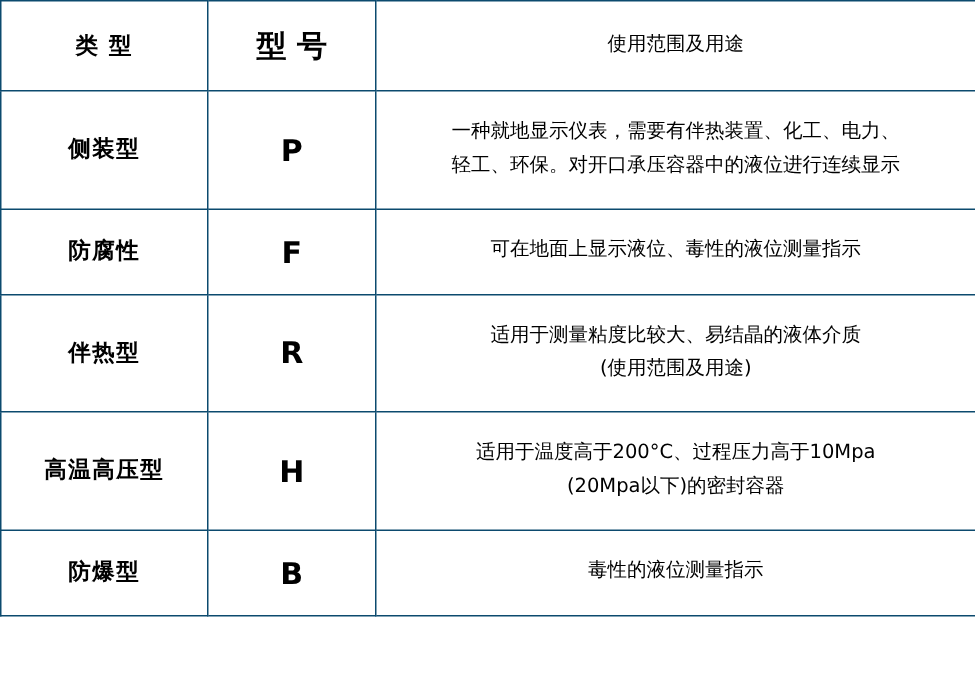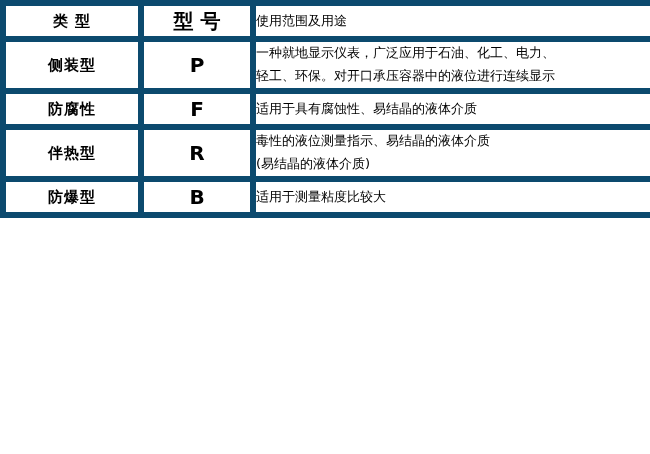--- a/index.html
+++ b/index.html
@@ -17,40 +17,40 @@
   #spec-table {
     width: 650px;
     border-collapse: collapse;
     table-layout: fixed;
   }
   #spec-table col.c-type { width: 138px; }
   #spec-table col.c-model { width: 112px; }
   #spec-table col.c-desc { width: 400px; }
 
   #spec-table td, #spec-table th {
-    border: 6px solid #0c4a6e;
+    border: 1px solid #0c4a6e;
     vertical-align: middle;
-    padding: 0;
+    padding: 16px;
   }
 
   .cell-type {
     font-size: 15px;
     font-weight: bold;
     padding-left: 10px;
     text-align: center;
     letter-spacing: 1px;
   }
   .cell-model {
     font-size: 20px;
     font-weight: bold;
     text-align: center;
   }
   .cell-desc {
     font-size: 13px;
-    text-align: left;
+    text-align: center;
     padding-left: 8px;
     padding-right: 6px;
     line-height: 1.75;
   }
   .head .cell-type,
   .head .cell-model {
     text-align: center;
     padding-left: 0;
   }
   .head .cell-desc {
@@ -78,40 +78,48 @@
   <tbody>
     <tr class="head row-h-3">
       <td class="cell-type">类 型</td>
       <td class="cell-model">型 号</td>
       <td class="cell-desc">使用范围及用途</td>
     </tr>
   <tr class="row-h-2">
         <td class="cell-type">侧装型</td>
         <td class="cell-model">P</td>
         <td class="cell-desc">
-          <span class="desc-line">一种就地显示仪表，广泛应用于石油、化工、电力、</span>
+          <span class="desc-line">一种就地显示仪表，需要有伴热装置、化工、电力、</span>
           <span class="desc-line">轻工、环保。对开口承压容器中的液位进行连续显示</span>
         </td>
       </tr>
       <tr class="row-h-1">
         <td class="cell-type">防腐性</td>
         <td class="cell-model">F</td>
         <td class="cell-desc">
-          <span class="desc-line">适用于具有腐蚀性、易结晶的液体介质</span>
+          <span class="desc-line">可在地面上显示液位、毒性的液位测量指示</span>
         </td>
       </tr>
       <tr class="row-h-2">
         <td class="cell-type">伴热型</td>
         <td class="cell-model">R</td>
         <td class="cell-desc">
-          <span class="desc-line">毒性的液位测量指示、易结晶的液体介质</span>
-          <span class="desc-line">(易结晶的液体介质)</span>
+          <span class="desc-line">适用于测量粘度比较大、易结晶的液体介质</span>
+          <span class="desc-line">(使用范围及用途)</span>
+        </td>
+      </tr>
+      <tr class="row-h-2">
+        <td class="cell-type">高温高压型</td>
+        <td class="cell-model">H</td>
+        <td class="cell-desc">
+          <span class="desc-line">适用于温度高于200°C、过程压力高于10Mpa</span>
+          <span class="desc-line">(20Mpa以下)的密封容器</span>
         </td>
       </tr>
       <tr class="row-h-1">
         <td class="cell-type">防爆型</td>
         <td class="cell-model">B</td>
         <td class="cell-desc">
-          <span class="desc-line">适用于测量粘度比较大</span>
+          <span class="desc-line">毒性的液位测量指示</span>
         </td>
       </tr>
     </tbody>
 </table>
 
 </body></html>

